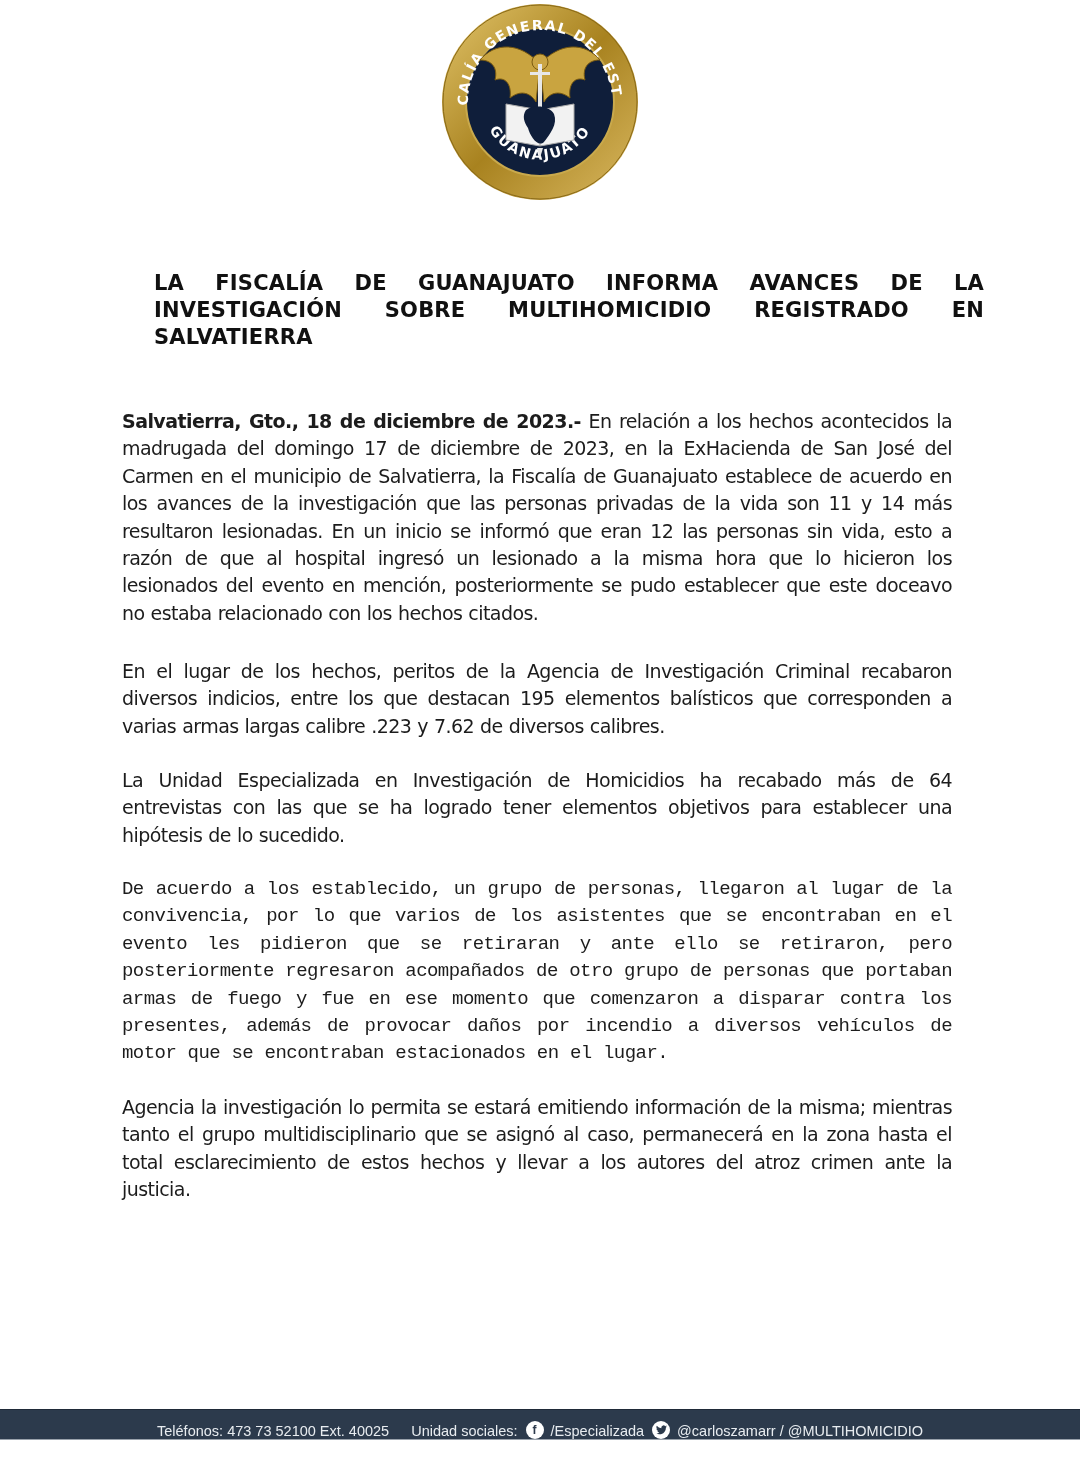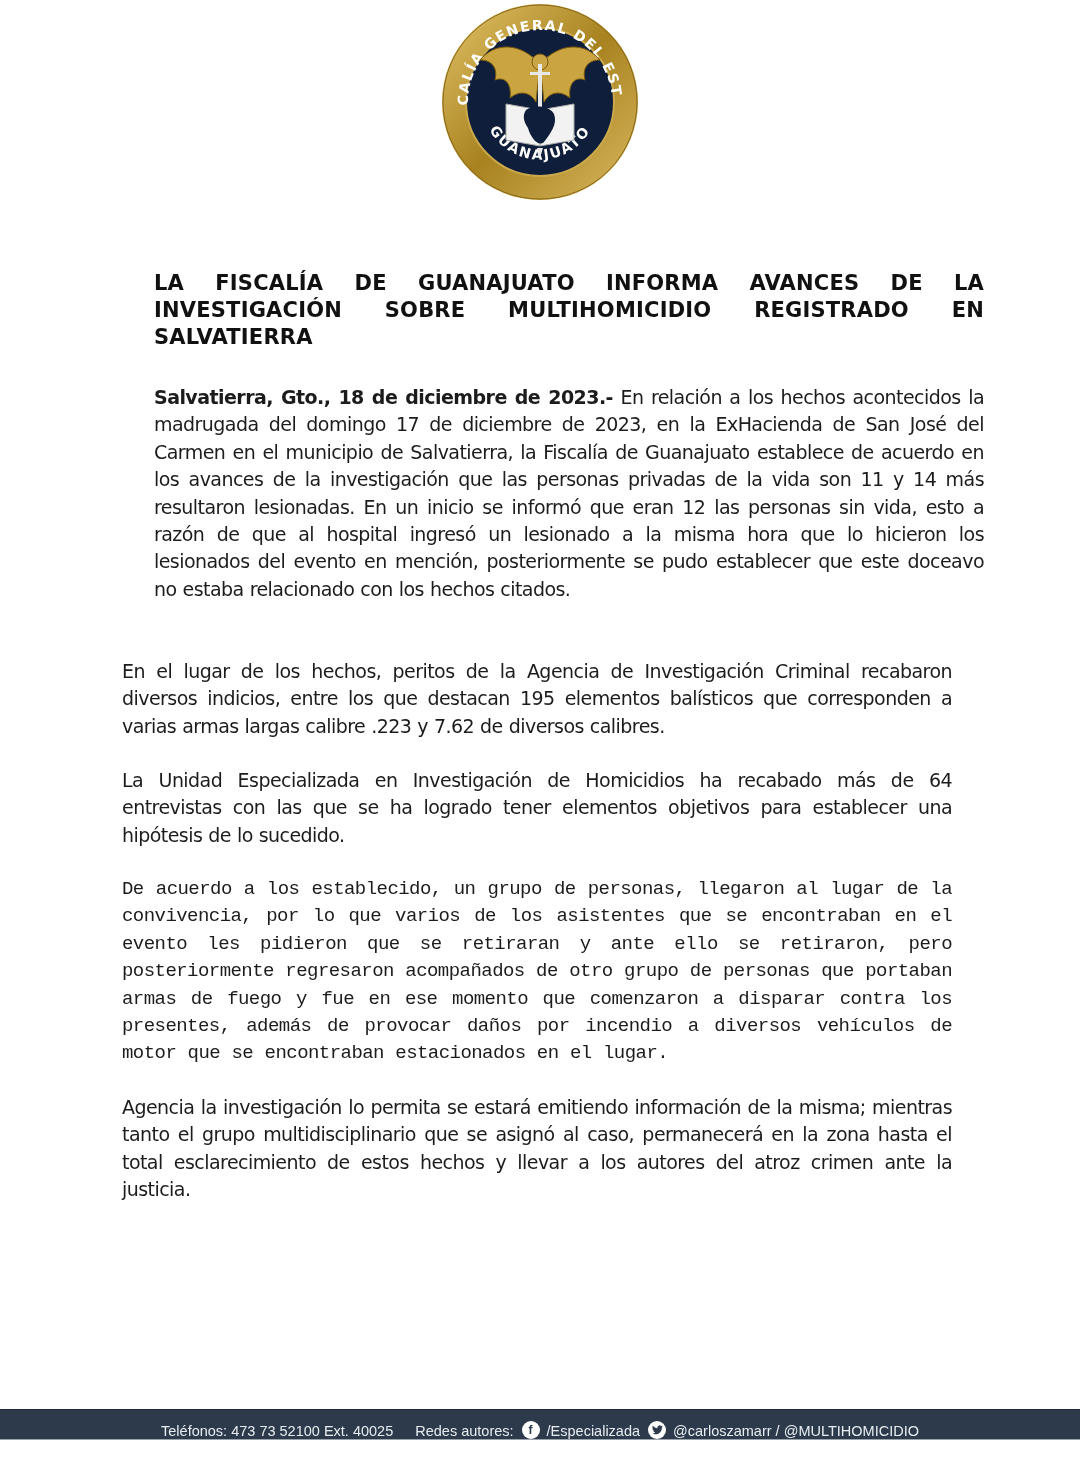--- a/index.html
+++ b/index.html
@@ -43,21 +43,21 @@
       width: 830px;
       font-family: "DejaVu Sans", sans-serif;
       font-size: 19px;
       line-height: 27.4px;
       text-align: justify;
       color: #1c1c1c;
       letter-spacing: -0.55px;
       word-spacing: 0.5px;
     }
     .body-text b { font-weight: bold; }
-    #p1 { top: 384px; margin-left: 32px; }
+    #p1 { top: 408px; }
     #p2 { top: 658px; }
     #p3 { top: 767px; }
     #p4 { top: 876px; font-family: Liberation Mono, monospace; }
     #p5 { top: 1094px; }
     .footer {
       position: absolute;
       left: 0;
       top: 1409px;
       width: 1080px;
       height: 31px;
@@ -140,21 +140,21 @@
 
 <div class="body-text" id="p3">La Unidad Especializada en Investigación de Homicidios ha recabado más de 64 entrevistas con las que se ha logrado tener elementos objetivos para establecer una hipótesis de lo sucedido.</div>
 
 <div class="body-text" id="p4">De acuerdo a los establecido, un grupo de personas, llegaron al lugar de la convivencia, por lo que varios de los asistentes que se encontraban en el evento les pidieron que se retiraran y ante ello se retiraron, pero posteriormente regresaron  acompañados de otro grupo de personas que portaban armas de fuego y fue en ese momento que comenzaron a disparar contra los presentes, además de provocar daños por incendio a diversos vehículos de motor que se encontraban estacionados en el lugar.</div>
 
 <div class="body-text" id="p5">Agencia la investigación lo permita se estará emitiendo información de la misma; mientras tanto el grupo multidisciplinario que se asignó al caso, permanecerá en la zona hasta el total esclarecimiento de estos hechos y llevar a los autores del atroz crimen ante la justicia.</div>
 
 <div class="footer">
   <span class="item">Teléfonos: 473 73 52100 Ext. 40025</span>
   <span class="gap"></span>
-  <span class="item">Redes autores:</span>
+  <span class="item">Unidad sociales:</span>
   <span class="icon-circle">f</span>
   <span class="item">/Especializada</span>
   <span class="icon-circle">
     <svg width="11" height="10" viewBox="0 0 24 20">
         <path d="M24 2.4a9.8 9.8 0 0 1-2.8.8A4.9 4.9 0 0 0 23.3.4a9.9 9.9 0 0 1-3.1 1.2A4.9 4.9 0 0 0 11.8 6 14 14 0 0 1 1.7.9a4.9 4.9 0 0 0 1.5 6.6A4.9 4.9 0 0 1 1 6.9v.1a4.9 4.9 0 0 0 3.9 4.8 4.9 4.9 0 0 1-2.2.1 4.9 4.9 0 0 0 4.6 3.4A9.9 9.9 0 0 1 0 17.3 14 14 0 0 0 7.5 19.5c9.1 0 14-7.5 14-14v-.6A10 10 0 0 0 24 2.4z" fill="#2c3a4c"></path>
       </svg>
   </span>
   <span class="item">@carloszamarr / @MULTIHOMICIDIO</span>
 </div>
 

